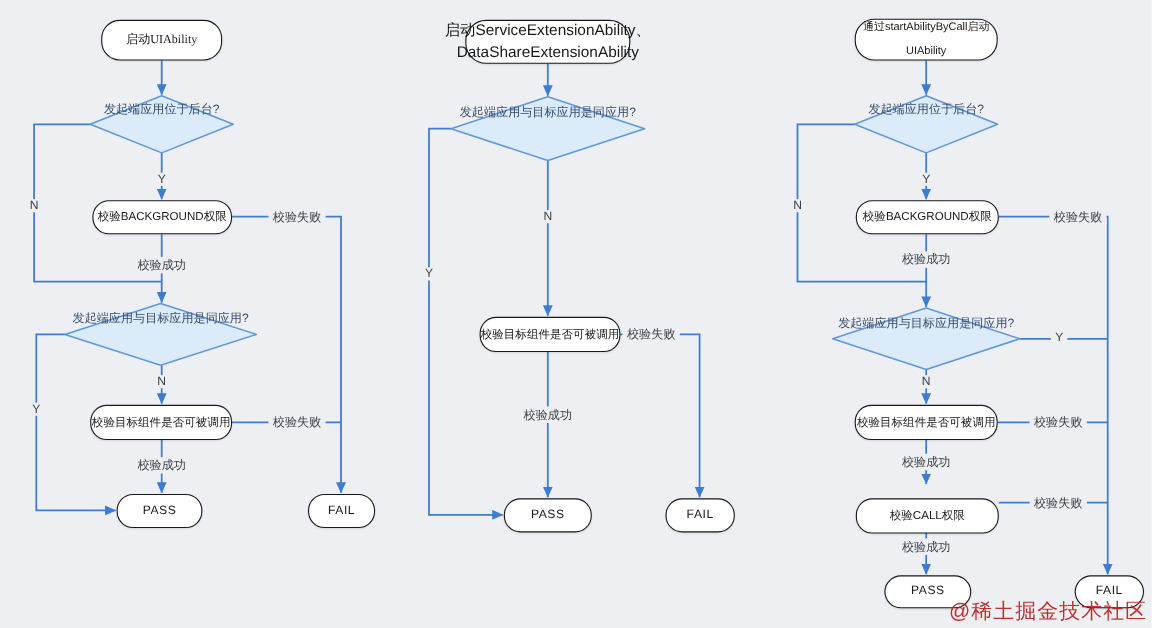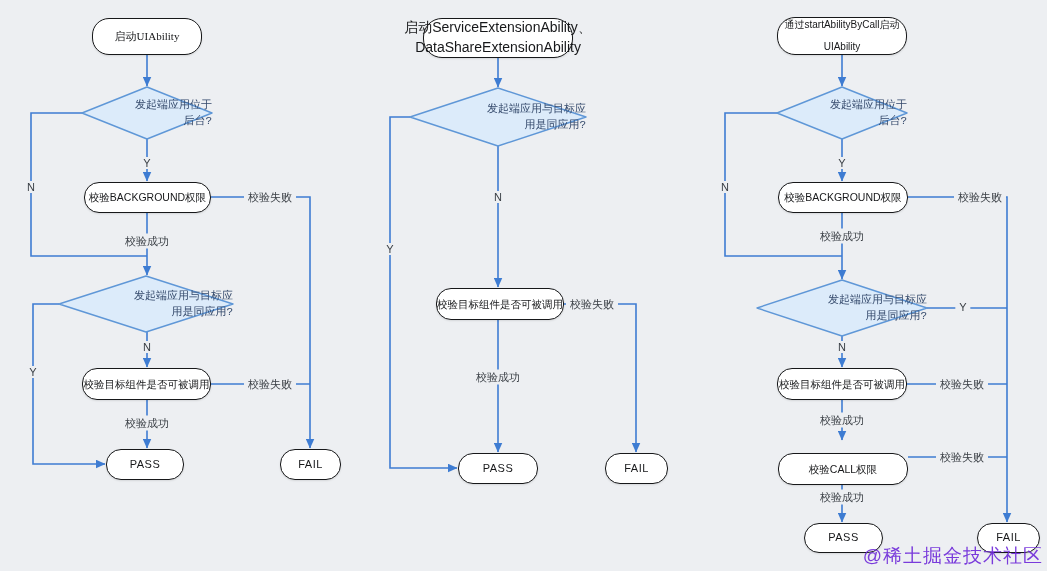--- a/index.html
+++ b/index.html
@@ -8,30 +8,30 @@
     font-family:"Liberation Sans","DejaVu Sans",sans-serif;overflow:hidden;
   }
   .layer{position:absolute;left:0;top:0;}
   .node{
     position:absolute;background:#ffffff;border:1.6px solid #17181a;
     display:flex;flex-direction:column;align-items:center;justify-content:center;
     font-size:10.5px;color:#17181a;text-align:center;line-height:1.4;
     box-sizing:border-box;box-shadow:0 1px 2px rgba(0,0,0,0.10);white-space:nowrap;
   }
   .dtext{
-    position:absolute;display:flex;flex-direction:column;align-items:flex-end;justify-content:center;
-    font-size:11px;color:#34496b;text-align:center;line-height:1.5;white-space:nowrap;font-family:Liberation Mono, monospace;
+    position:absolute;display:flex;flex-direction:row;align-items:flex-start;justify-content:center;
+    font-size:11px;color:#34496b;text-align:center;line-height:1.5;white-space:nowrap;
   }
   .elabel{
     position:absolute;transform:translate(-50%,-50%);background:#edeff2;
     padding:0 4px;font-size:11px;color:#3a3f45;white-space:nowrap;
   }
   .watermark{
     position:absolute;right:4px;top:543px;font-size:19px;letter-spacing:1px;
-    color:#6d28d9;opacity:.9;margin-left:20px;
+    color:#b91c1c;opacity:.9;margin-left:20px;
   }
 </style>
 </head>
 <body>
 
 <div class="stage">
 
   <svg class="layer" width="1047" height="571">
     <defs>
       <marker id="ah" markerUnits="userSpaceOnUse" markerWidth="10" markerHeight="9" refX="9.5" refY="4.5" orient="auto">

